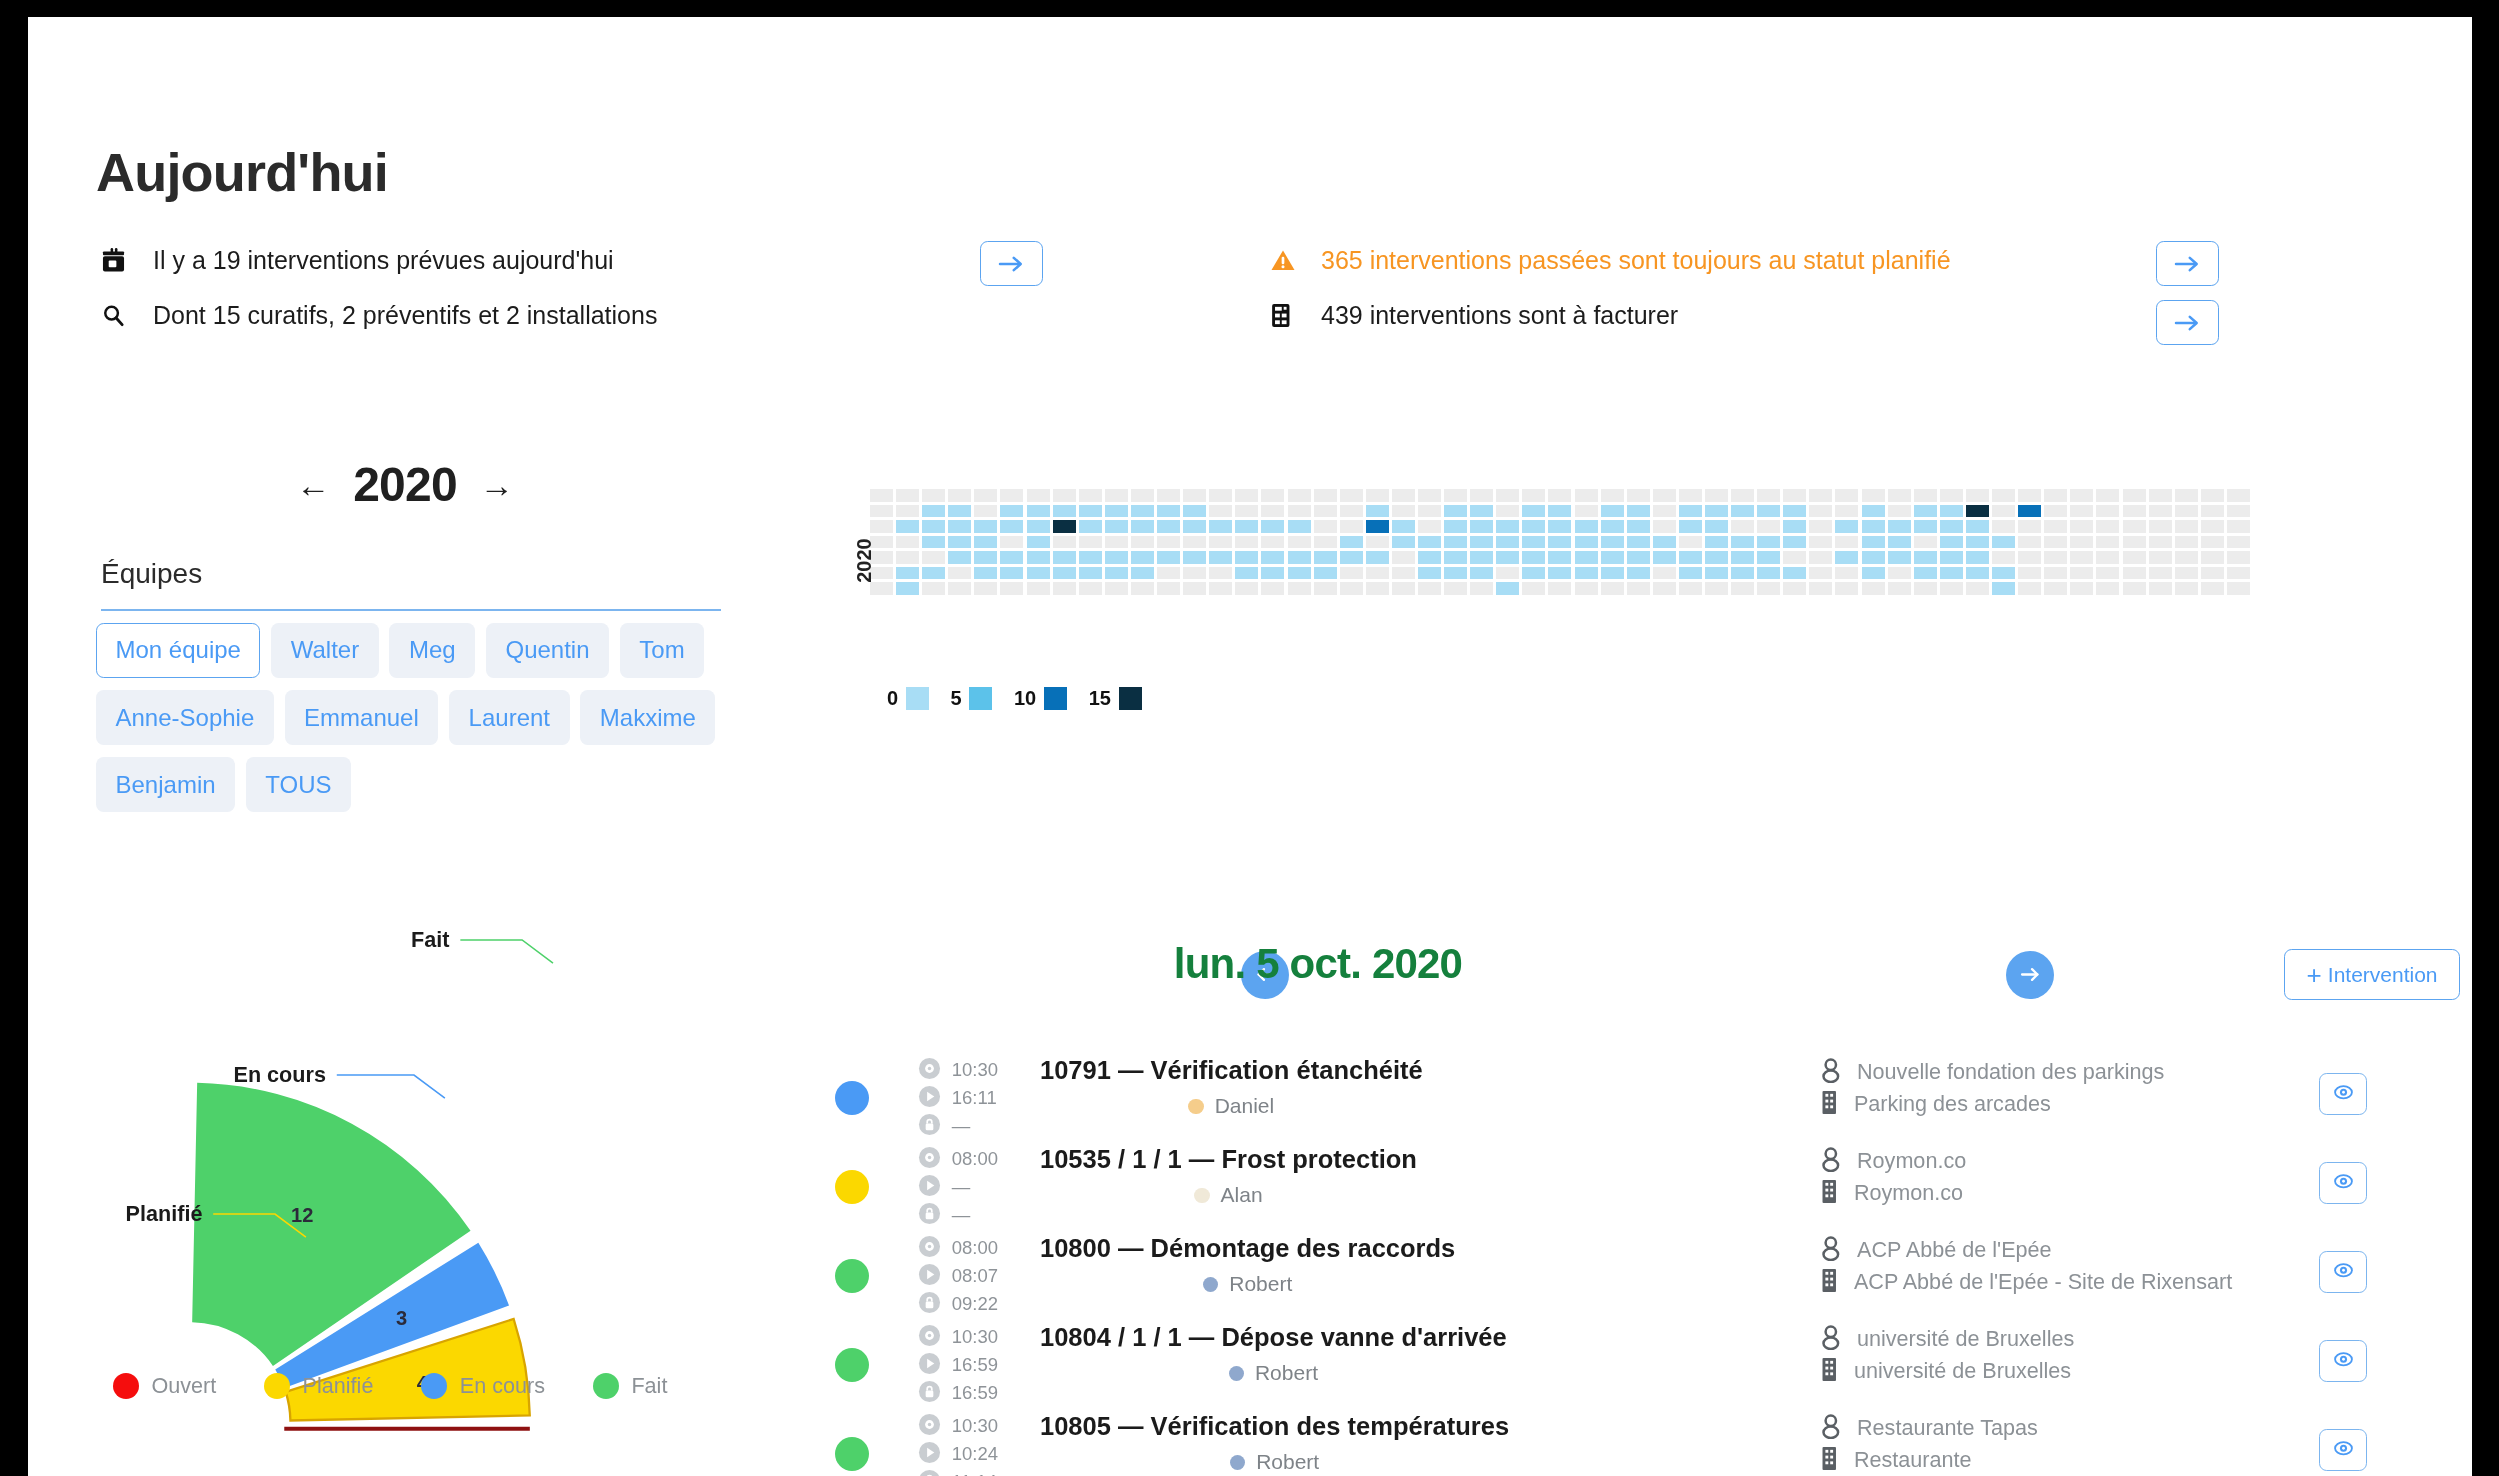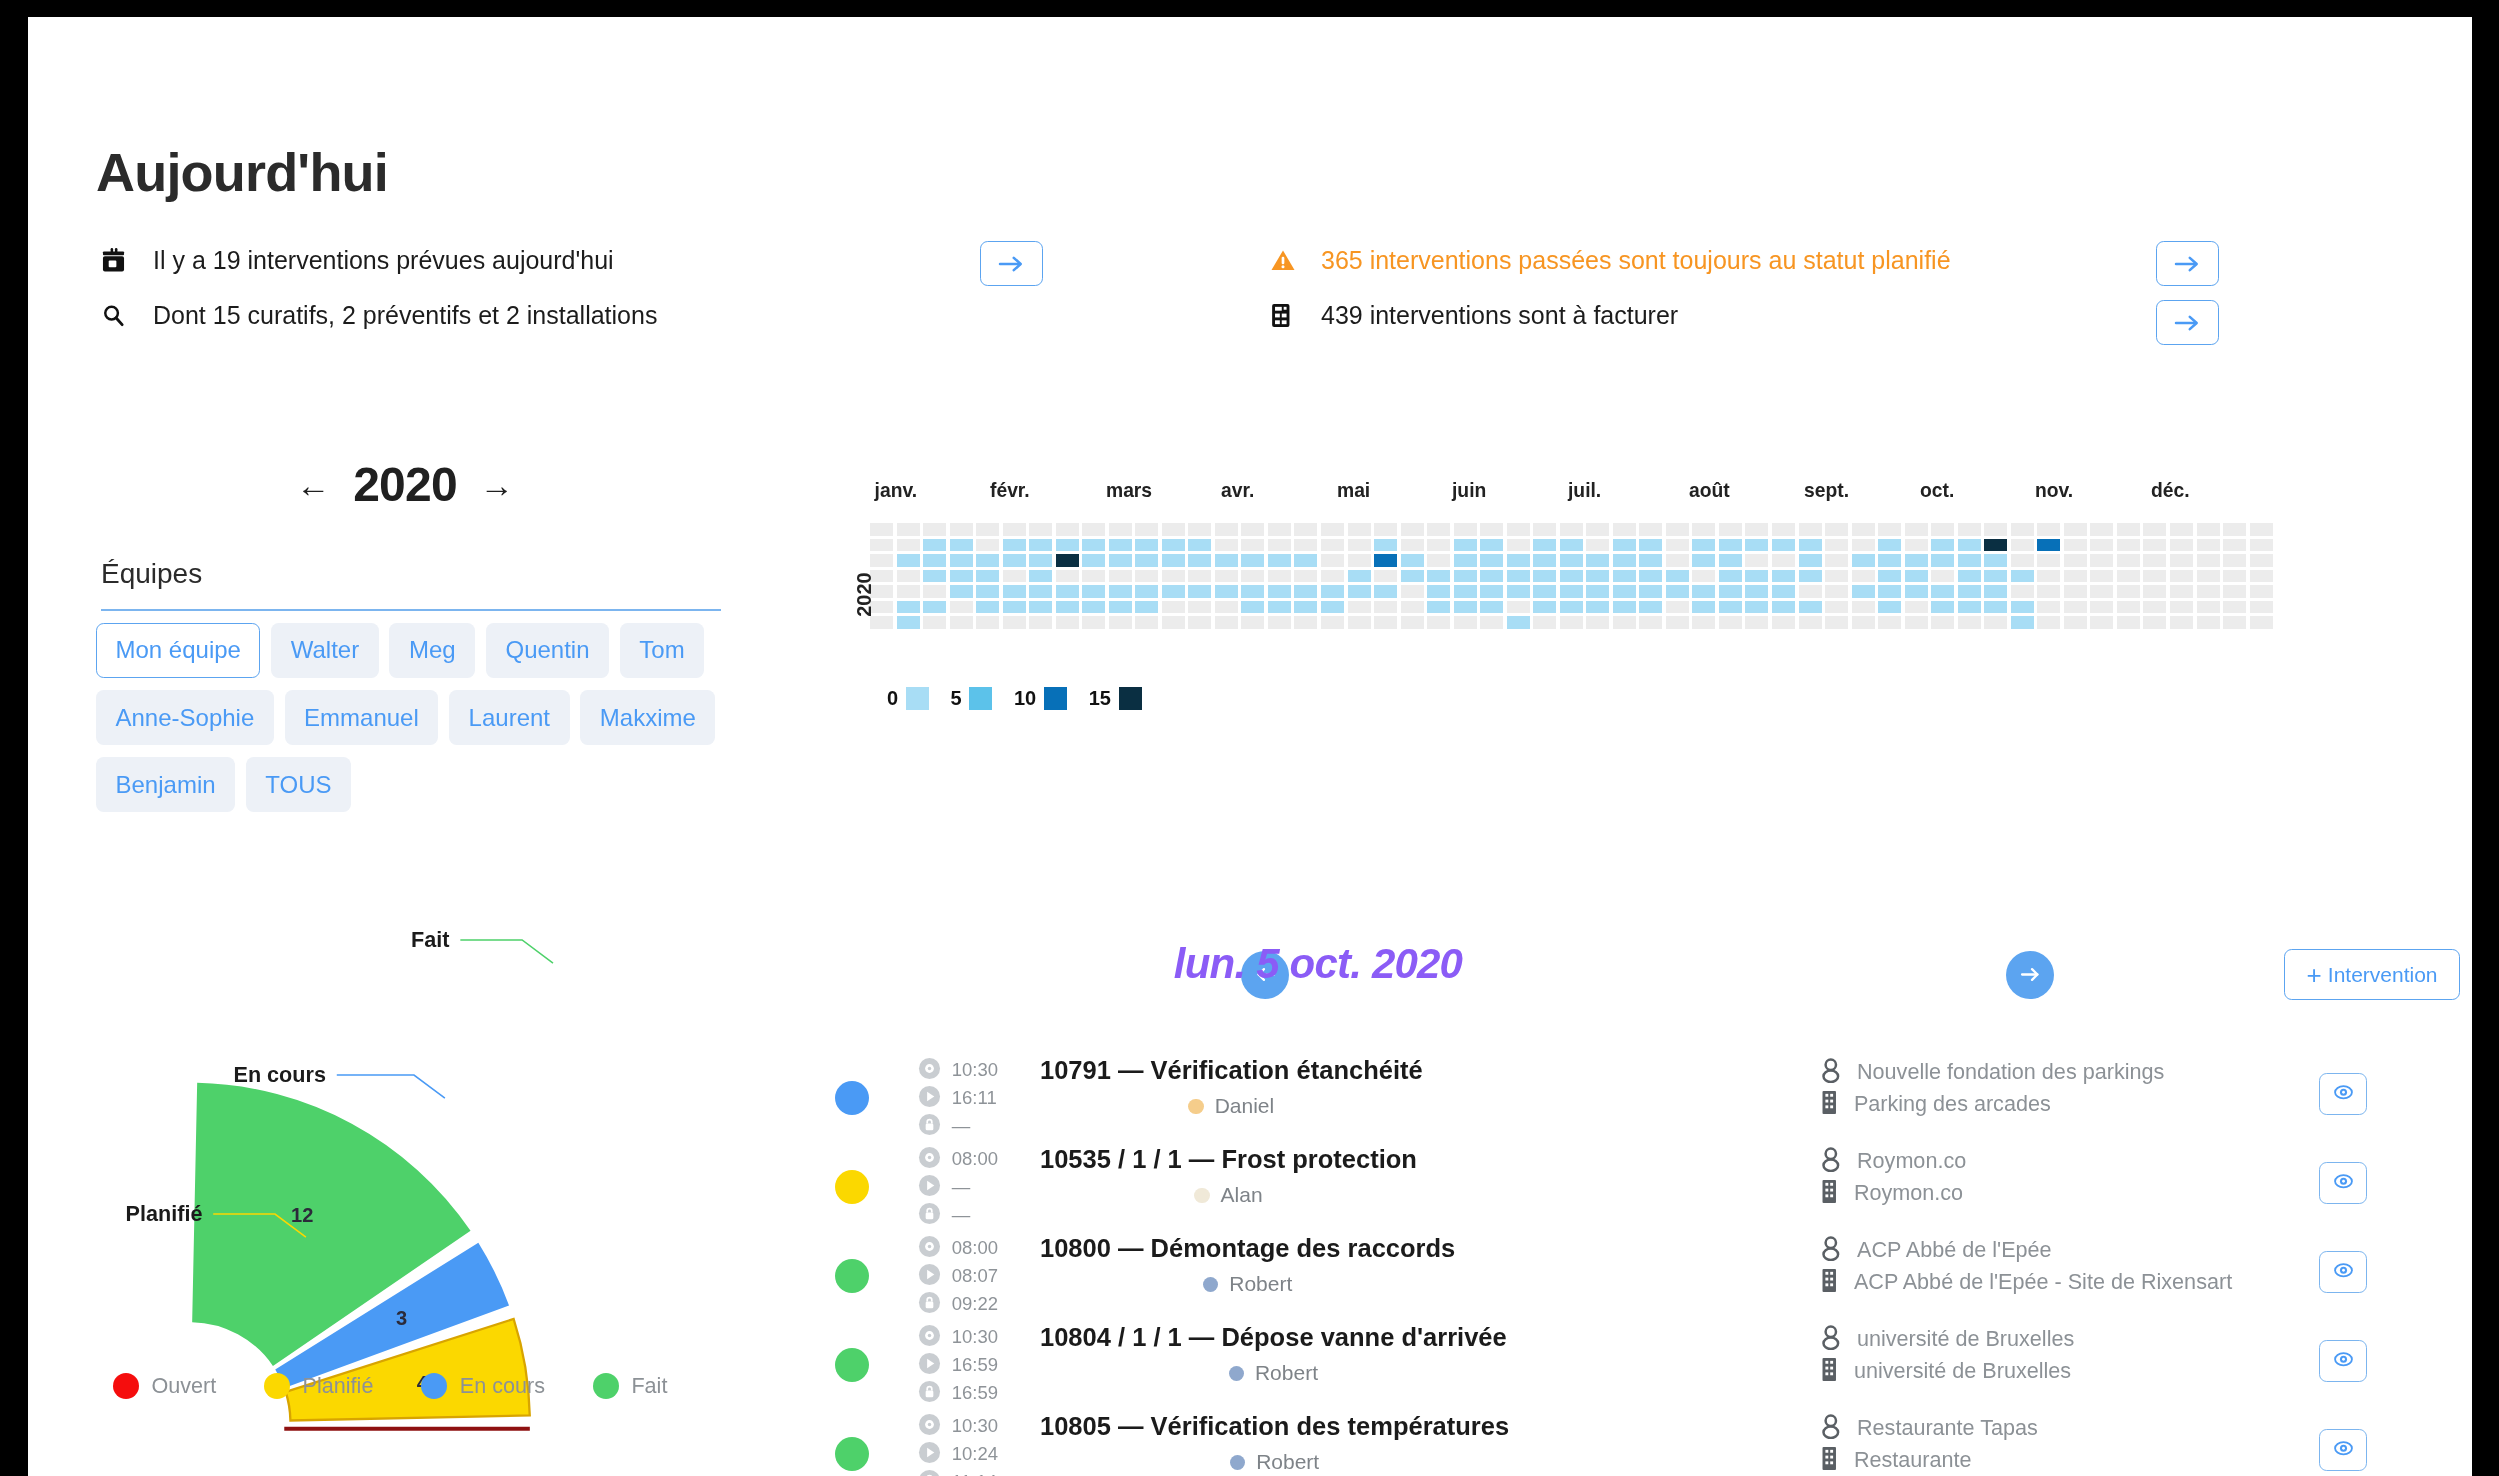--- a/index.html
+++ b/index.html
@@ -73,21 +73,21 @@
   .pie-legend { position: absolute; left: 85px; top: 1356px; display: flex; align-items: center; gap: 0; }
   .pl-item { display: flex; align-items: center; gap: 12.4px; margin-right: 48px; }
   .pl-dot { width: 26px; height: 26px; border-radius: 50%; }
   .pl-label { font-size: 21.6px; color: #8c9196; }
 
   
   .day-header { position: absolute; left: 788px; top: 923px; width: 1638px; height: 85px; }
   .circ-btn { position: absolute; top: 10.8px; width: 48px; height: 48px; border-radius: 50%;
               background: #5ca4f0; display: flex; align-items: center; justify-content: center; cursor: pointer; }
   .day-title { position: absolute; left: 0; top: 0; width: 1004px; text-align: center;
-               font-size: 42px; font-weight: 700; color: #8b5cf6; letter-spacing: -0.8px; font-style: italic; }
+               font-size: 42px; font-weight: 700; color: #15803d; letter-spacing: -0.8px; }
   .new-btn { position: absolute; width: 176px; height: 51px; border: 1.5px solid #5ca4f0; border-radius: 7.7px;
              background: #fff; display: flex; align-items: center; justify-content: center; gap: 6.2px;
              color: #4a9af5; font-size: 21px; cursor: pointer; }
 
   
   .ilist { position: absolute; left: 788px; top: 1039px; width: 1638px; }
   .irow { position: relative; height: 89px; }
   .i-status { position: absolute; left: 18.5px; top: 25px; width: 34px; height: 34px; border-radius: 50%; }
   .i-times { position: absolute; left: 102px; top: 1.5px; }
   .i-time { display: flex; align-items: center; gap: 10.8px; height: 25px; margin-bottom: 3.1px; }
@@ -204,34 +204,20 @@
       <div class="team-chip"><span>Tom</span></div>
       <div class="team-chip"><span>Anne-Sophie</span></div>
       <div class="team-chip"><span>Emmanuel</span></div>
       <div class="team-chip"><span>Laurent</span></div>
       <div class="team-chip"><span>Makxime</span></div>
       <div class="team-chip"><span>Benjamin</span></div>
       <div class="team-chip"><span>TOUS</span></div>
     </div>
 
   <div class="heat-wrap">
-    <div class="heat-months" id="heat-months">
-        <div class="heat-month" style="left: 4.6px;">janv.</div>
-        <div class="heat-month" style="left: 120px;">févr.</div>
-        <div class="heat-month" style="left: 236px;">mars</div>
-        <div class="heat-month" style="left: 351px;">avr.</div>
-        <div class="heat-month" style="left: 467px;">mai</div>
-        <div class="heat-month" style="left: 582px;">juin</div>
-        <div class="heat-month" style="left: 698px;">juil.</div>
-        <div class="heat-month" style="left: 819px;">août</div>
-        <div class="heat-month" style="left: 934px;">sept.</div>
-        <div class="heat-month" style="left: 1050px;">oct.</div>
-        <div class="heat-month" style="left: 1165px;">nov.</div>
-        <div class="heat-month" style="left: 1281px;">déc.</div>
-      </div>
     <div class="heat-body">
       <div class="heat-ylabel">2020</div>
       <div class="heat-grid" id="heat-grid">
           <div class="heat-cell" style="background: rgb(236, 236, 236);"></div>
           <div class="heat-cell" style="background: rgb(236, 236, 236);"></div>
           <div class="heat-cell" style="background: rgb(236, 236, 236);"></div>
           <div class="heat-cell" style="background: rgb(236, 236, 236);"></div>
           <div class="heat-cell" style="background: rgb(236, 236, 236);"></div>
           <div class="heat-cell" style="background: rgb(236, 236, 236);"></div>
           <div class="heat-cell" style="background: rgb(236, 236, 236);"></div>

